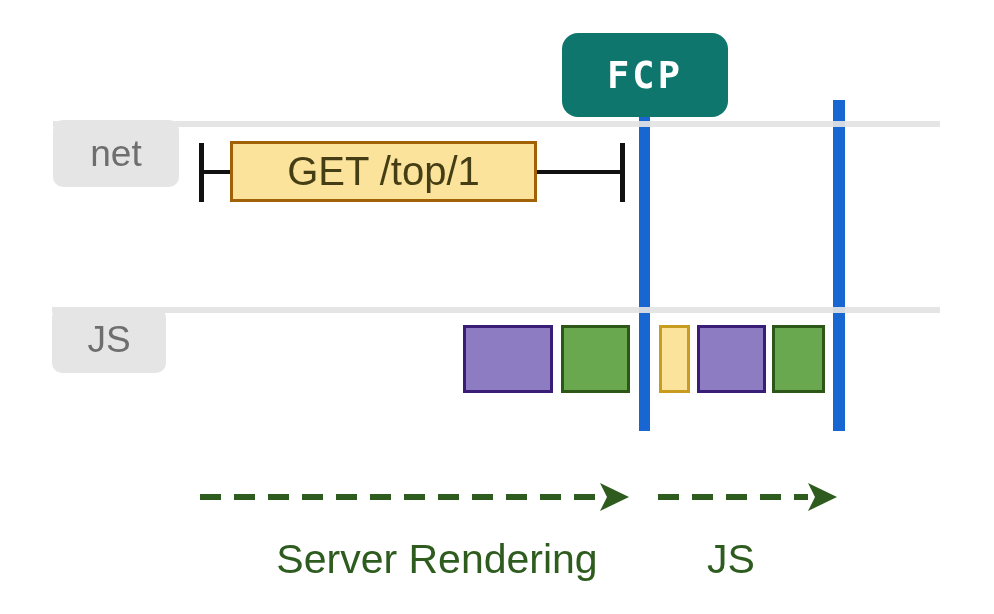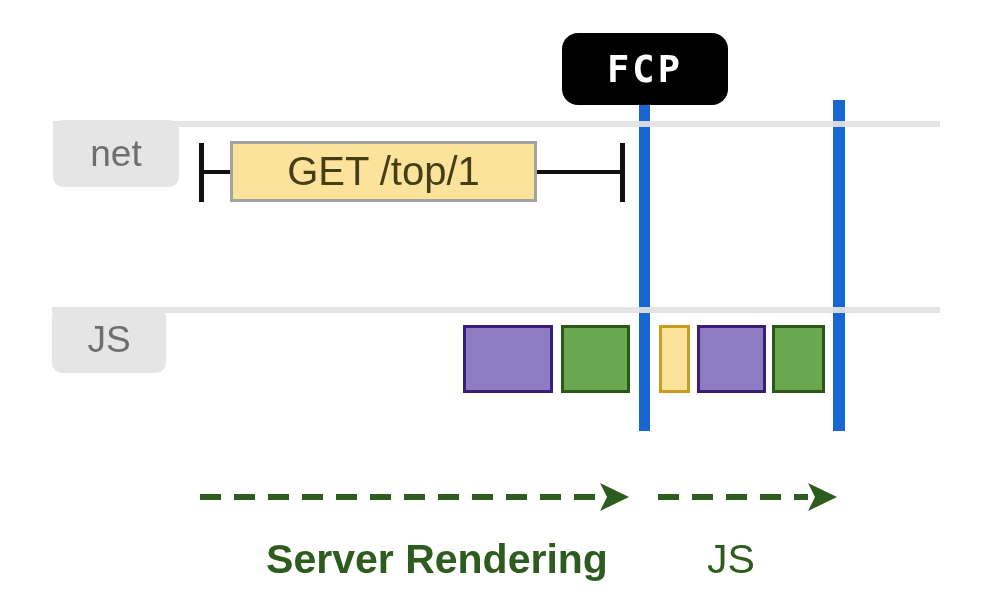--- a/index.html
+++ b/index.html
@@ -2,21 +2,21 @@
 <html><head>
 <meta charset="utf-8">
 <style>
   html,body{margin:0;padding:0;background:#ffffff;}
   .canvas{
     position:relative;width:994px;height:614px;background:#ffffff;
     overflow:hidden;font-family:"Liberation Sans",sans-serif;
   }
   
   .badge{
-    position:absolute;top:33px;height:72px;background:#000000;border-radius:16px;
+    position:absolute;top:33px;height:84px;background:#0f766e;border-radius:16px;
     color:#ffffff;display:flex;align-items:center;justify-content:center;
     font-family:"DejaVu Sans Mono",monospace;font-weight:bold;font-size:37px;
     letter-spacing:3px;z-index:6;
   }
   .badge-fcp{left:562px;width:166px;}
   .badge-tti{left:757px;width:165px;}
   .marker-line{position:absolute;top:100px;height:331px;background:#1866D2;z-index:1;}
   .line-fcp{left:639px;width:11px;}
   .line-tti{left:833px;width:12px;}
   
@@ -32,41 +32,41 @@
   .label-js{left:52px;top:307px;width:114px;height:66px;}
   
   .endpoint{position:absolute;width:5px;height:59px;top:143px;background:#111111;z-index:3;}
   .endpoint-left{left:199px;}
   .endpoint-right{left:620px;}
   .connector{position:absolute;height:4px;top:170px;background:#111111;z-index:3;}
   .connector-left{left:204px;width:26px;}
   .connector-right{left:537px;width:83px;}
   .request-box{
     position:absolute;left:230px;top:141px;width:307px;height:61px;
-    background:#FBE39B;border:3px solid #a3a3a3;box-sizing:border-box;
+    background:#FBE39B;border:3px solid #a16207;box-sizing:border-box;
     display:flex;align-items:center;justify-content:center;
     font-size:40px;color:#453E15;z-index:4;
   }
   
   .task{position:absolute;top:325px;height:68px;box-sizing:border-box;border:3px solid;z-index:3;}
   .task.purple{background:#8E7CC3;border-color:#3A1D77;}
   .task.green{background:#6AA84F;border-color:#2C5716;}
   .task.yellow{background:#FBE39B;border-color:#C89C1E;}
   .task.t1{left:463px;width:90px;}
   .task.t2{left:561px;width:69px;}
   .task.t3{left:659px;width:31px;}
   .task.t4{left:697px;width:69px;}
   .task.t5{left:772px;width:53px;}
   
   .arrows-svg{position:absolute;left:0;top:470px;z-index:3;}
   .phase-caption{
     position:absolute;top:536px;color:#2E5B1E;font-size:41px;z-index:3;
     transform:translateX(-50%);white-space:nowrap;
   }
-  .caption-server{left:437px;font-weight:bold;}
+  .caption-server{left:437px;}
   .caption-js{left:731px;}
 </style>
 </head>
 <body>
 
 <div class="canvas">
 
   <div class="marker-line line-fcp"></div>
   <div class="marker-line line-tti"></div>
 

